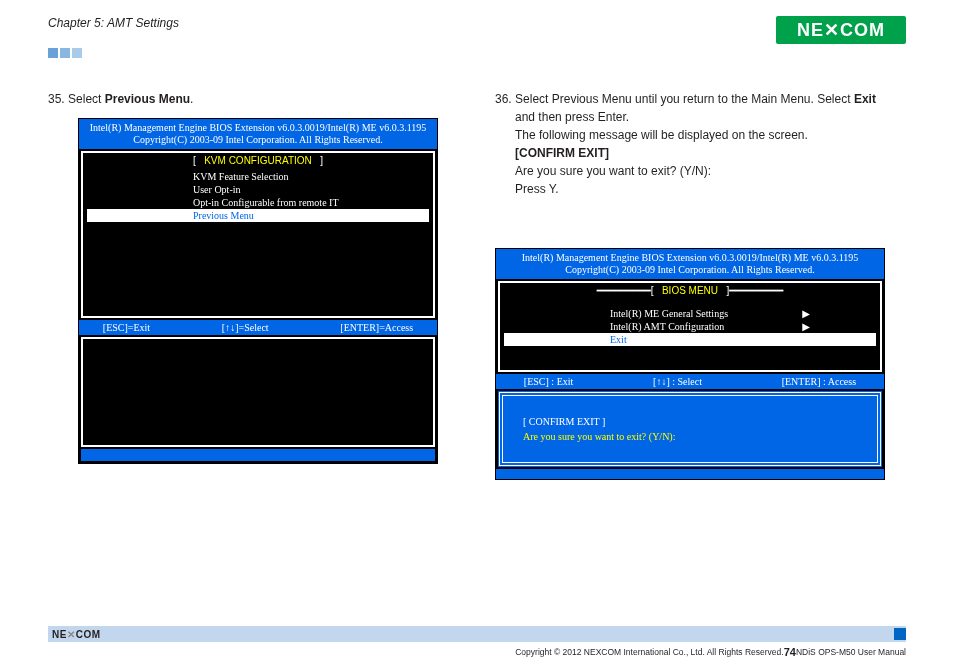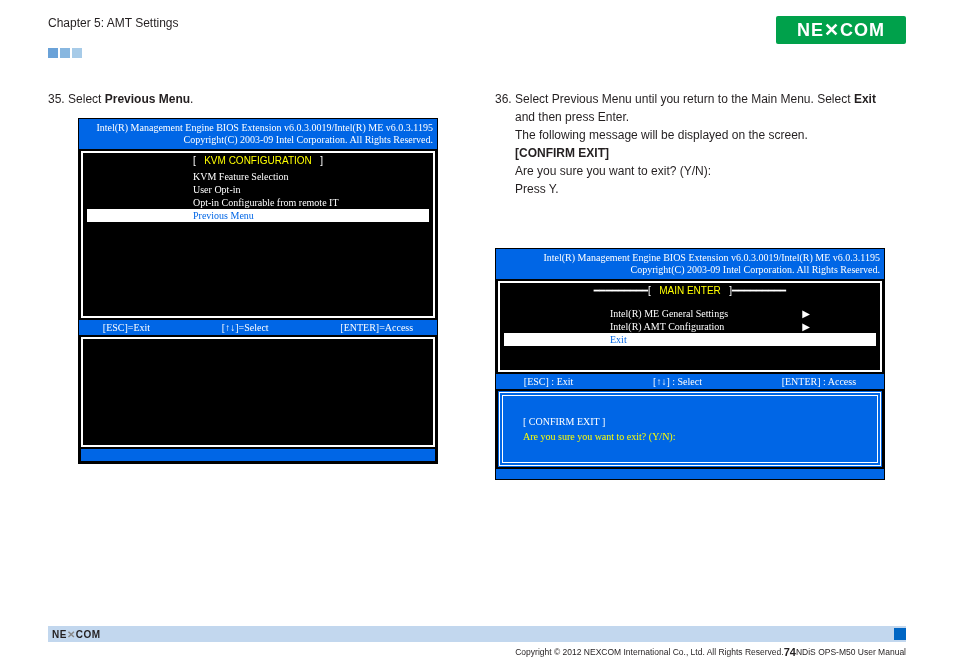--- a/index.html
+++ b/index.html
@@ -1,26 +1,26 @@
 <!DOCTYPE html>
 <html><head>
 <meta charset="utf-8">
 <style>
   * { box-sizing: border-box; margin: 0; padding: 0; }
   body { width: 954px; height: 672px; background: #fff; font-family: Arial, sans-serif; font-size: 12px; color: #231f20; position: relative; }
   .header { position: absolute; top: 16px; left: 48px; right: 48px; display: flex; justify-content: space-between; align-items: flex-start; }
-  .chapter-title { font-size: 12px; color: #231f20; }
+  .chapter-title { font-size: 12px; color: #231f20; font-style: italic; }
   .logo-big { position: relative; width: 130px; }
   .logo-triangles { position: absolute; left: 48px; top: 42px; display: flex; gap: 2px; }
   .content { position: absolute; top: 90px; left: 48px; right: 48px; display: flex; gap: 36px; }
   .col { flex: 1; }
   .step-text { font-size: 12px; line-height: 1.5; margin-bottom: 8px; }
   .step-text b { font-weight: 700; }
   .bios-box { background: #000; border: 1px solid #000; width: 360px; margin-top: 10px; }
-  .bios-header { background: #0066e6; color: #fff; font-family: "Times New Roman", serif; font-size: 10px; text-align: right; padding: 3px 4px; line-height: 1.2; }
+  .bios-header { background: #0066e6; color: #fff; font-family: "Times New Roman", serif; font-size: 10px; text-align: center; padding: 3px 4px; line-height: 1.2; }
   .bios-body-outer { border: 2px solid #fff; margin: 2px; }
   .bios-title-bar { text-align: center; color: #ff0; font-family: Liberation Sans, sans-serif; font-size: 10px; padding: 2px 0; }
   .bios-title-bar .br { color: #fff; }
   .bios-menu { padding: 2px 0 4px 0; }
   .bios-item { color: #fff; font-family: "Times New Roman", serif; font-size: 10px; padding: 1px 0 1px 110px; position: relative; }
   .bios-item.selected { background: #fff; color: #0066e6; margin: 0 4px; padding-left: 106px; }
   .bios-item .arrow { position: absolute; right: 60px; color: #fff; font-size: 10px; }
   .bios-nav { background: #0066e6; color: #fff; font-family: "Times New Roman", serif; font-size: 10px; display: flex; justify-content: space-around; padding: 2px 12px; gap: 48px; }
   .bios-empty-outer { border: 2px solid #fff; margin: 2px; height: 110px; }
   .bios-blue-gap { background: #0066e6; height: 12px; margin: 2px; }
@@ -112,21 +112,21 @@
       &nbsp;&nbsp;&nbsp;&nbsp;&nbsp;&nbsp;<span>Press Y.</span>
     </p>
 
     <div class="bios-box bios2" style="margin-left:0;">
       <div class="bios-header">
         <div>Intel(R) Management Engine BIOS Extension v6.0.3.0019/Intel(R) ME v6.0.3.1195</div>
         <div>Copyright(C) 2003-09 Intel Corporation. All Rights Reserved.</div>
       </div>
       <div class="bios-body-outer">
         <div class="bios-title-bar" style="border-bottom:1px solid #000;">
-          <span class="br">━━━━━━━━━[&nbsp;&nbsp;&nbsp;</span><span>MAIN ENTER</span><span class="br">&nbsp;&nbsp;&nbsp;]━━━━━━━━━</span>
+          <span class="br">━━━━━━━━━[&nbsp;&nbsp;&nbsp;</span><span>BIOS MENU</span><span class="br">&nbsp;&nbsp;&nbsp;]━━━━━━━━━</span>
         </div>
         <div class="bios-menu" style="padding-top:8px;">
           <div class="bios-item mm">
             <span>Intel(R) ME General Settings</span><span class="arrow">▶</span>
           </div>
           <div class="bios-item mm">
             <span>Intel(R) AMT Configuration</span><span class="arrow">▶</span>
           </div>
           <div class="bios-item selected" style="padding-left:106px;">Exit</div>
         </div>

